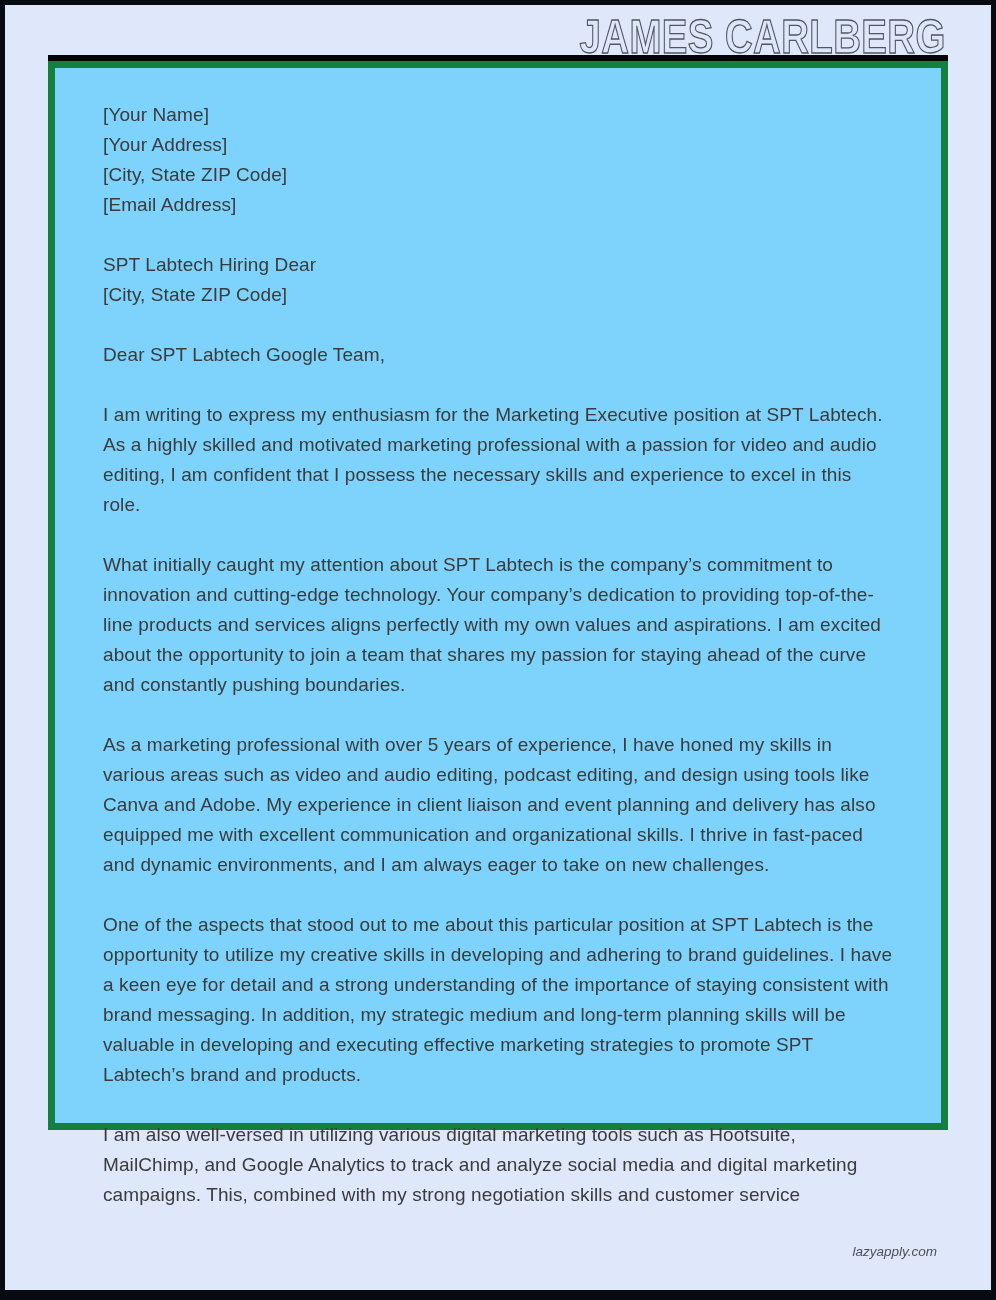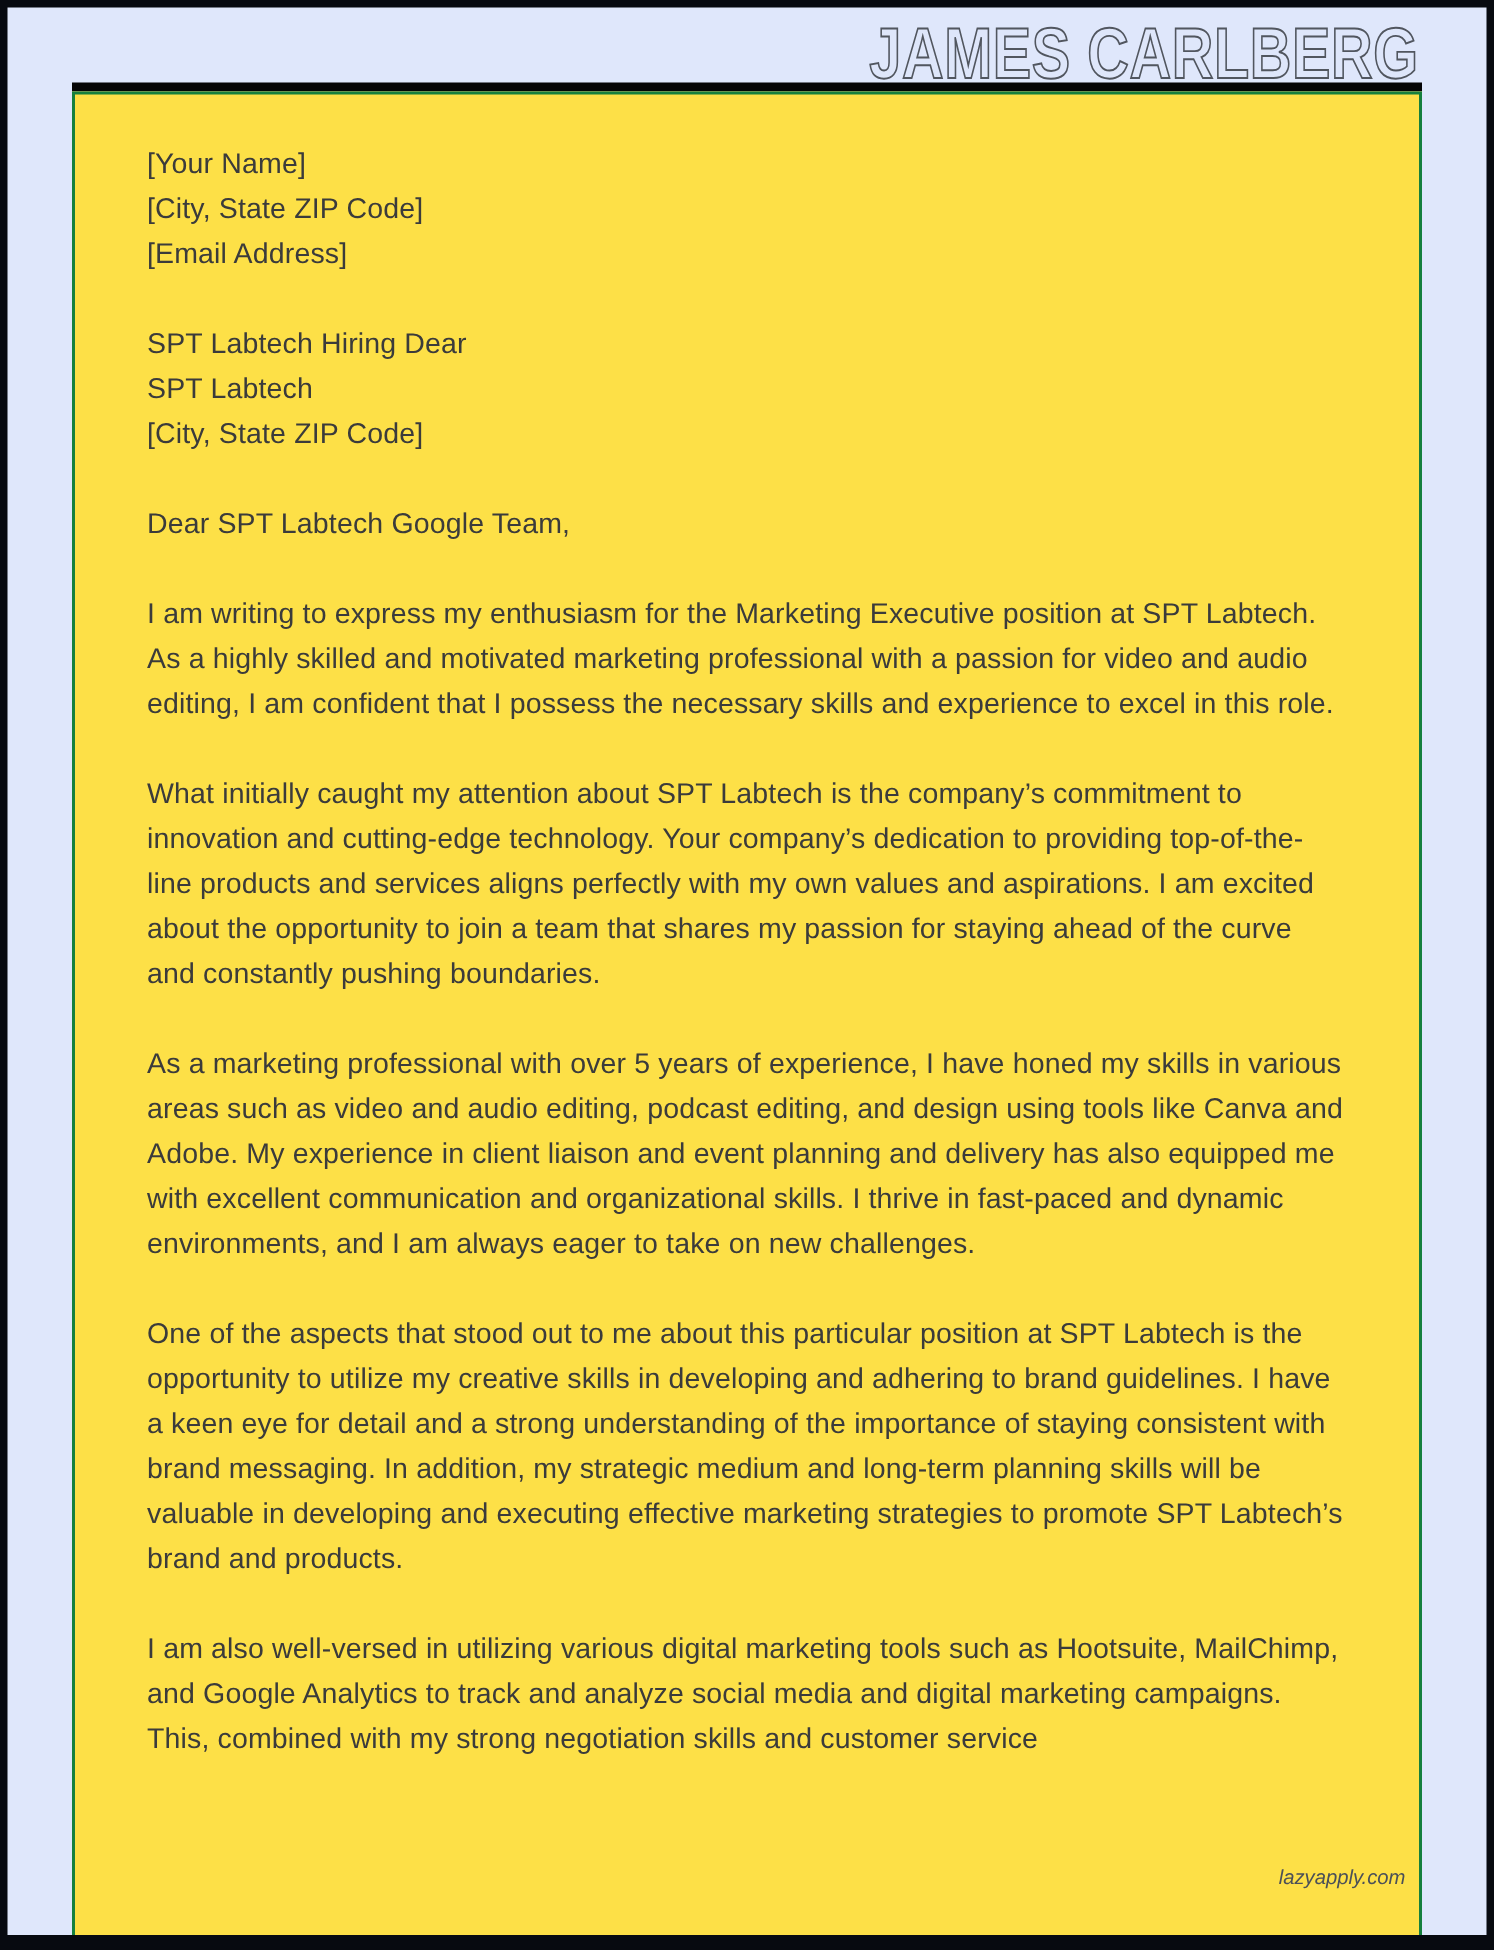--- a/index.html
+++ b/index.html
@@ -42,24 +42,24 @@
     width: 900px;
     height: 6px;
     background: #050505;
   }
 
   .sheet {
     position: absolute;
     left: 43px;
     top: 56px;
     width: 900px;
-    height: 1239px;
+    height: 1069px;
     box-sizing: border-box;
-    background: #fde047;
-    border: 2px solid #15803d;
+    background: #7dd3fc;
+    border: 7px solid #15803d;
     overflow: visible;
   }
 
   .letter-body {
     padding: 32px 48px 0 48px;
     font-size: 19px;
     line-height: 30px;
     color: #3b3b3b;
     letter-spacing: 0.1px;
   }
@@ -85,27 +85,27 @@
 
   <div class="name">JAMES CARLBERG</div>
 
   <div class="top-bar"></div>
 
   <div class="sheet">
     <div class="letter-body">
 
       <div class="block">
         <div class="line">[Your Name]</div>
+        <div class="line">[Your Address]</div>
         <div class="line">[City, State ZIP Code]</div>
         <div class="line">[Email Address]</div>
       </div>
 
       <div class="block">
         <div class="line">SPT Labtech Hiring Dear</div>
-        <div class="line">SPT Labtech</div>
         <div class="line">[City, State ZIP Code]</div>
       </div>
 
       <div class="block">Dear SPT Labtech Google Team,</div>
 
       <p class="para">I am writing to express my enthusiasm for the Marketing Executive position at SPT Labtech. As a highly skilled and motivated marketing professional with a passion for video and audio editing, I am confident that I possess the necessary skills and experience to excel in this role.</p>
       <p class="para">What initially caught my attention about SPT Labtech is the company’s commitment to innovation and cutting-edge technology. Your company’s dedication to providing top-of-the-line products and services aligns perfectly with my own values and aspirations. I am excited about the opportunity to join a team that shares my passion for staying ahead of the curve and constantly pushing boundaries.</p>
       <p class="para">As a marketing professional with over 5 years of experience, I have honed my skills in various areas such as video and audio editing, podcast editing, and design using tools like Canva and Adobe. My experience in client liaison and event planning and delivery has also equipped me with excellent communication and organizational skills. I thrive in fast-paced and dynamic environments, and I am always eager to take on new challenges.</p>
       <p class="para">One of the aspects that stood out to me about this particular position at SPT Labtech is the opportunity to utilize my creative skills in developing and adhering to brand guidelines. I have a keen eye for detail and a strong understanding of the importance of staying consistent with brand messaging. In addition, my strategic medium and long-term planning skills will be valuable in developing and executing effective marketing strategies to promote SPT Labtech’s brand and products.</p>
       <p class="para">I am also well-versed in utilizing various digital marketing tools such as Hootsuite, MailChimp, and Google Analytics to track and analyze social media and digital marketing campaigns. This, combined with my strong negotiation skills and customer service</p>

